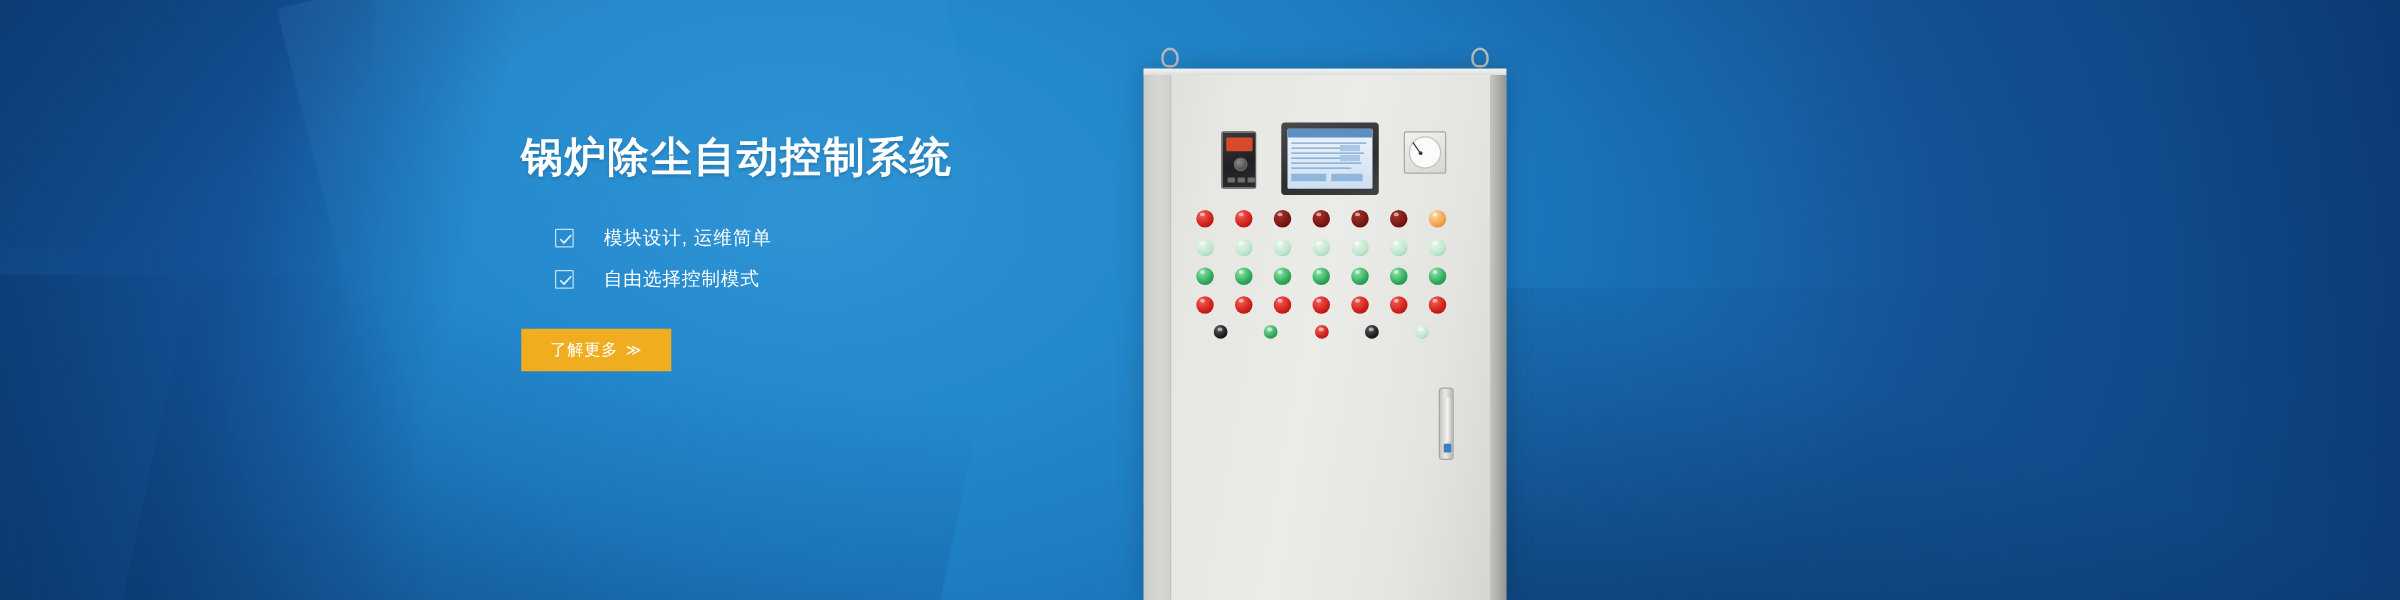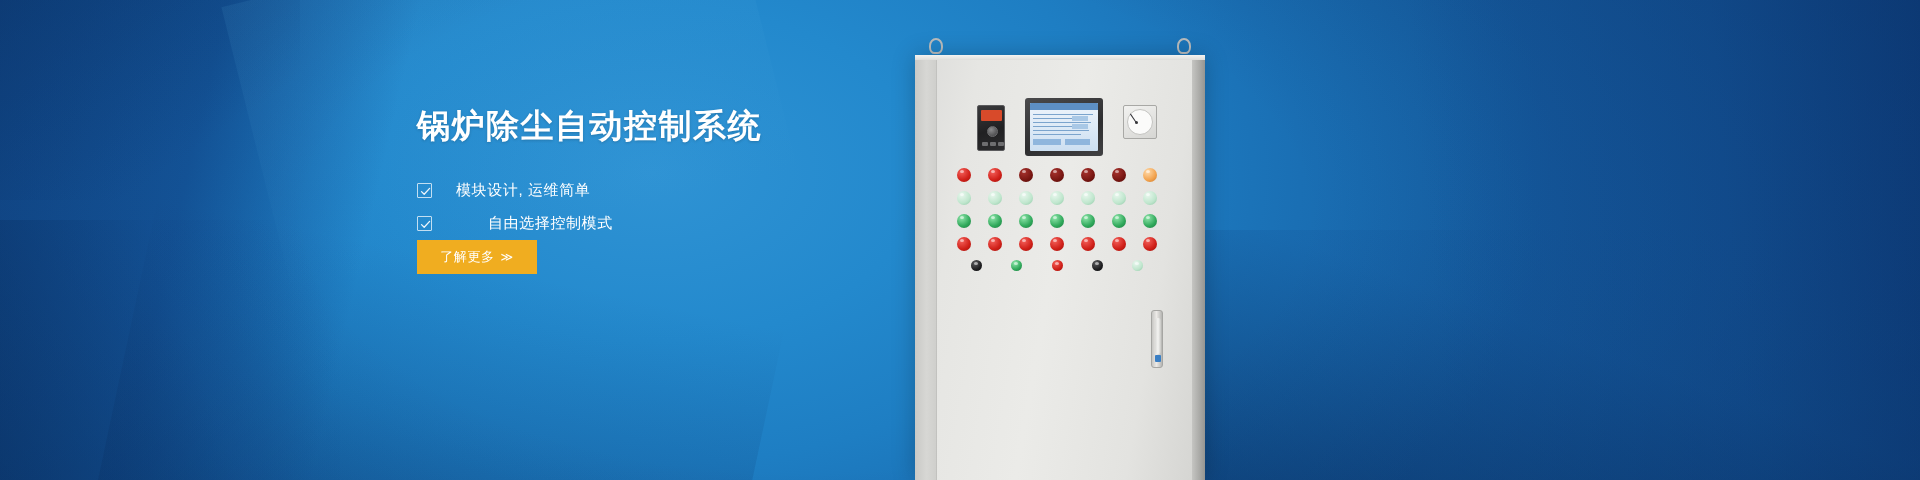--- a/index.html
+++ b/index.html
@@ -70,39 +70,41 @@
     text-shadow:0 1px 3px rgba(0,0,0,.18);
     white-space:nowrap;
   }
 
   #bullets { margin-top:26px; }
   .bullet {
     display:flex;
     align-items:center;
     height:33px;
     margin-bottom:0;
-  }
-  .bullet + .bullet { margin-top:0;gap:32px; }
+    margin-left:27px;
+  }
+  .bullet + .bullet { margin-top:0; }
   .chk {
     width:15px; height:15px;
     flex:0 0 15px;
     border:1px solid rgba(255,255,255,.72);
     border-radius:1px;
     position:relative;
     margin-right:24px;
   }
   .chk svg { position:absolute; left:1px; top:1px; }
   .bullet-label {
     font-size:15px;
     color:#ffffff;
     letter-spacing:.6px;
     white-space:nowrap;
   }
 
   #cta {
+    margin-top:23px;
     display:inline-flex;
     align-items:center;
     justify-content:center;
     width:120px; height:34px;
     background:#f0ad20;
     color:#ffffff;
     font-size:13px;
     letter-spacing:.6px;
     border:none;
     cursor:pointer;

